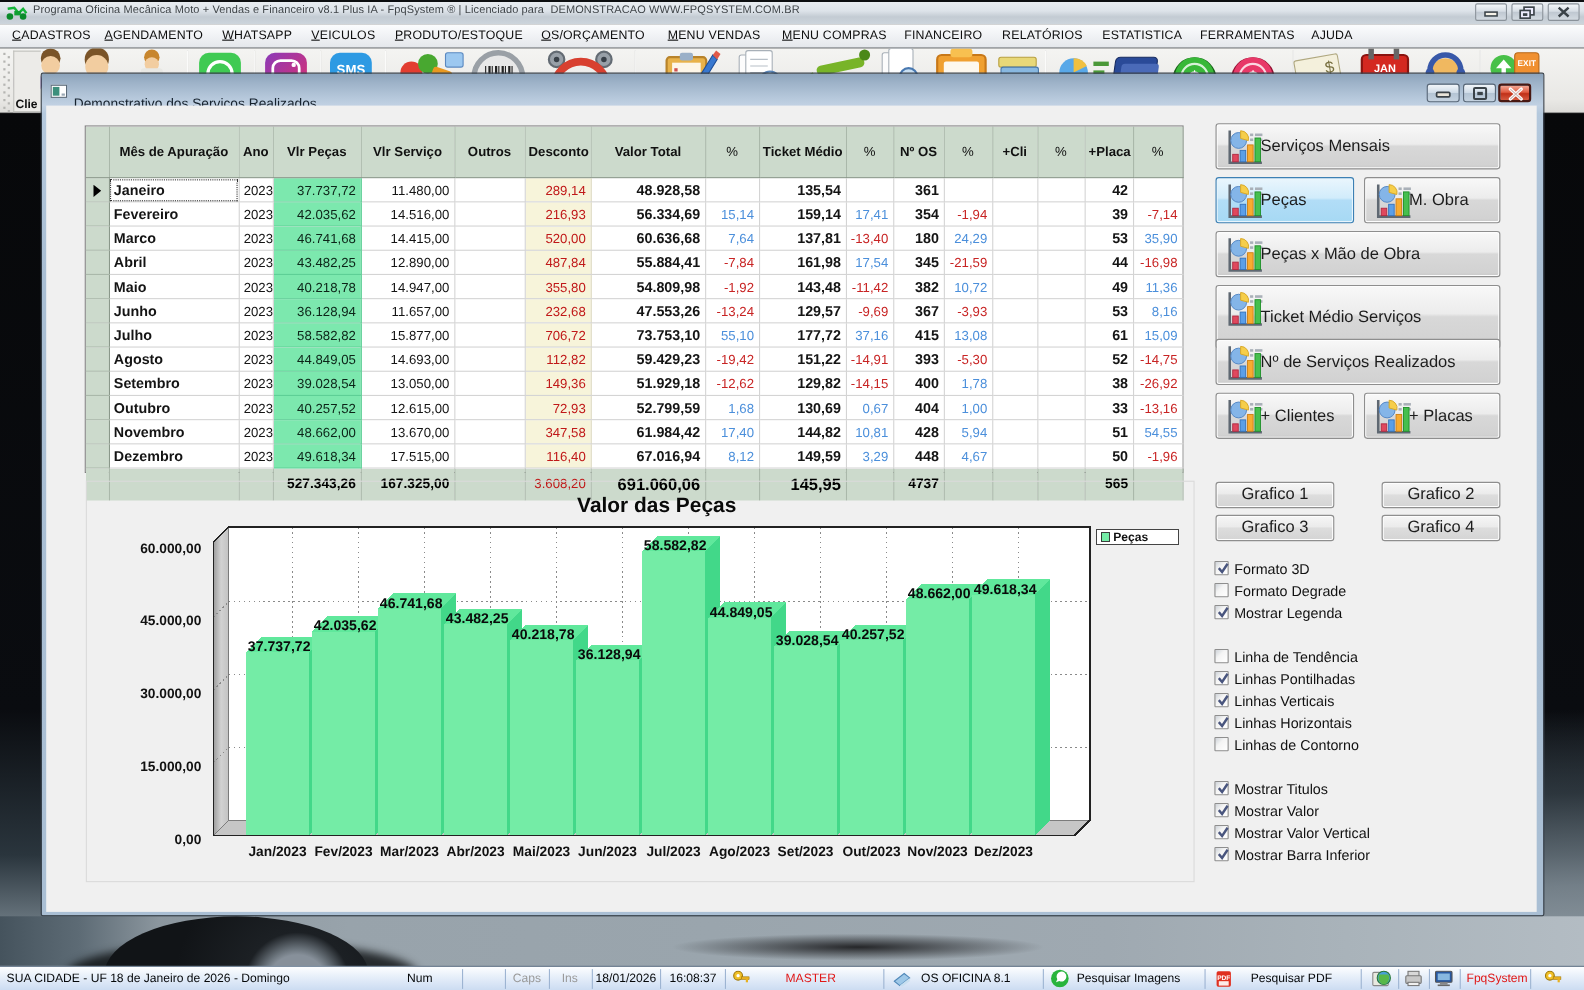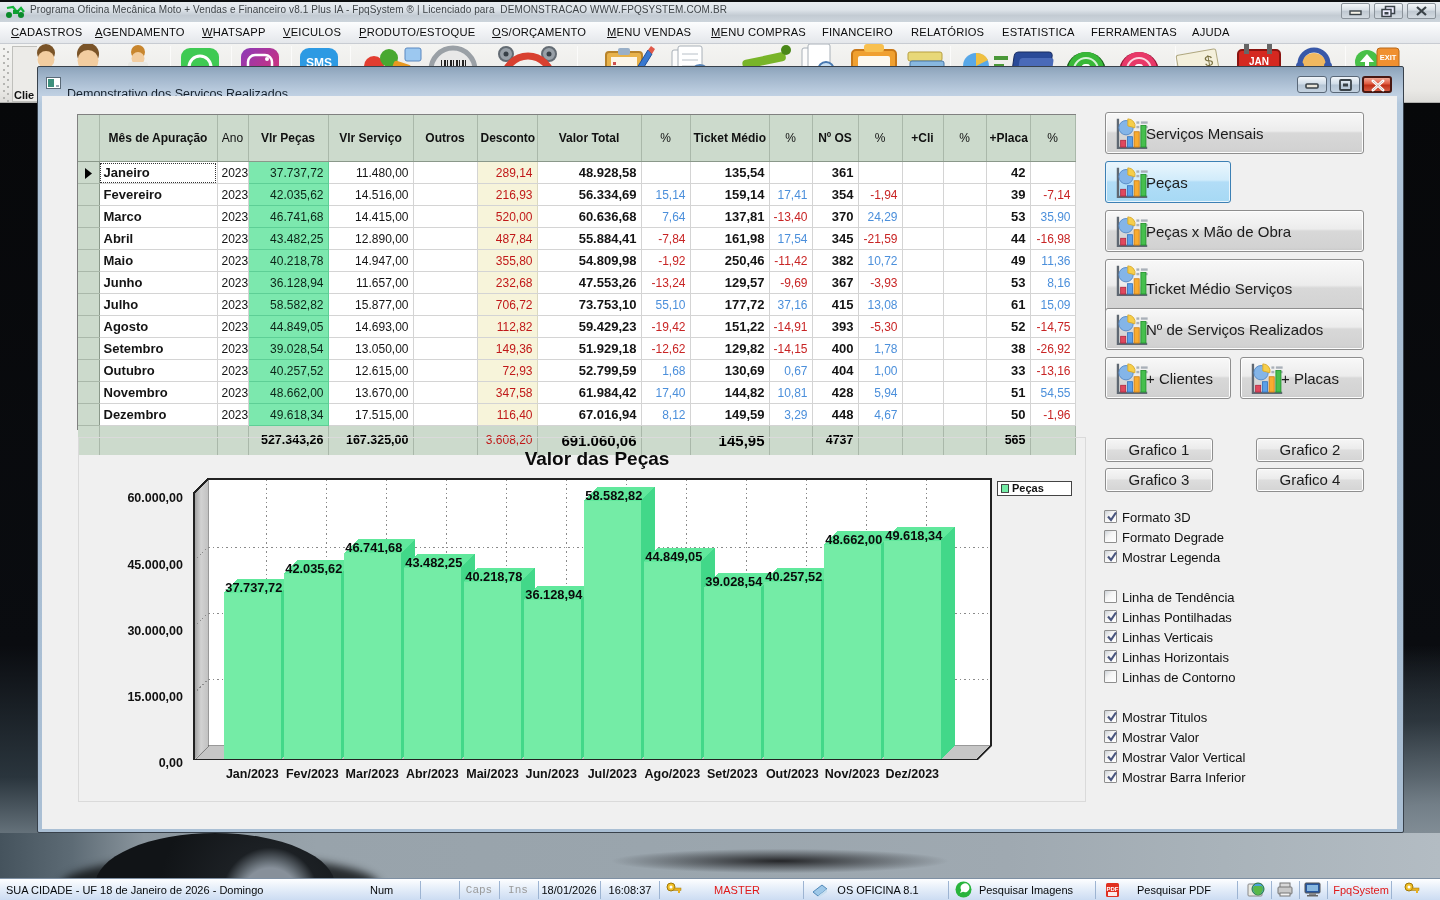--- a/index.html
+++ b/index.html
@@ -74,21 +74,21 @@
 
 .cb{position:absolute;width:13px;height:13px;border:1px solid #8e8e8e;border-radius:1px;
  background:linear-gradient(135deg,#cdd2d8,#f4f4f4 40%,#fff);}
 .cb svg{position:absolute;left:0px;top:-1px;}
 .cblab{position:absolute;font-size:13px;color:#111;}
 
 #statusbar{left:0;top:878px;width:1440px;height:22px;border-top:1px solid #7e90a4;
  background:linear-gradient(#fdfeff,#e8f0fa 40%,#ccdcf2);}
 .ssep{position:absolute;top:2px;height:18px;width:1px;background:#9db4d2;}
 .stx{position:absolute;top:5px;font-size:11px;color:#06080a;}
-.sgray{color:#9a9a9a;font-family:Liberation Mono, monospace;}
+.sgray{color:#9a9a9a;}
 .sred{color:#e01818;}
 </style></head><body>
 <div id="page">
 
 <div class="abs" id="titlebar">
 <svg class="abs" style="left:5px;top:3px" width="22" height="16">
         <circle cx="4" cy="12" r="3" fill="#0a8a2a"></circle>
         <circle cx="16" cy="12" r="3" fill="#0a8a2a"></circle>
         <path d="M2 5 L8 4 L12 9 L16 5 L19 9" stroke="#15b53a" stroke-width="2.2" fill="none"></path>
         <rect x="8" y="7" width="6" height="4" fill="#0f9f32"></rect>
@@ -304,21 +304,21 @@
           <col style="width:44px">
           <col style="width:41px">
           <col style="width:43px">
           <col style="width:44px">
           <col style="width:45px">
         </colgroup>
 <thead>
           <tr>
             <th></th>
             <th>Mês de Apuração</th>
-            <th><span style="font-weight:normal">Ano</span></th>
+            <th><span style="font-weight:bold">Ano</span></th>
             <th>Vlr Peças</th>
             <th>Vlr Serviço</th>
             <th>Outros</th>
             <th>Desconto</th>
             <th>Valor Total</th>
             <th><span style="font-weight:normal">%</span></th>
             <th>Ticket Médio</th>
             <th><span style="font-weight:normal">%</span></th>
             <th>Nº OS</th>
             <th><span style="font-weight:normal">%</span></th>
@@ -374,21 +374,21 @@
             <td class="mes">Marco</td>
             <td class="ano">2023</td>
             <td class="grn">46.741,68</td>
             <td class="num">14.415,00</td>
             <td></td>
             <td class="des">520,00</td>
             <td class="vt">60.636,68</td>
             <td class="pc pos">7,64</td>
             <td class="b">137,81</td>
             <td class="pc neg">-13,40</td>
-            <td class="b">370</td>
+            <td class="b">180</td>
             <td class="pc pos">24,29</td>
             <td></td>
             <td class="pc"></td>
             <td class="b">53</td>
             <td class="pc pos">35,90</td>
           </tr>
 <tr>
             <td class="sel" style="text-align:center;padding:0"></td>
             <td class="mes">Abril</td>
             <td class="ano">2023</td>
@@ -410,21 +410,21 @@
 <tr>
             <td class="sel" style="text-align:center;padding:0"></td>
             <td class="mes">Maio</td>
             <td class="ano">2023</td>
             <td class="grn">40.218,78</td>
             <td class="num">14.947,00</td>
             <td></td>
             <td class="des">355,80</td>
             <td class="vt">54.809,98</td>
             <td class="pc neg">-1,92</td>
-            <td class="b">250,46</td>
+            <td class="b">143,48</td>
             <td class="pc neg">-11,42</td>
             <td class="b">382</td>
             <td class="pc pos">10,72</td>
             <td></td>
             <td class="pc"></td>
             <td class="b">49</td>
             <td class="pc pos">11,36</td>
           </tr>
 <tr>
             <td class="sel" style="text-align:center;padding:0"></td>
@@ -725,20 +725,38 @@
           <rect x="26" y="11" width="3.2" height="2.6"></rect>
           <rect x="31" y="11" width="7.5" height="2.6"></rect>
         </g>
         <rect x="8.5" y="27" width="5.6" height="7.5" fill="#e0485e" stroke="#b02840" stroke-width="0.9"></rect>
         <rect x="16" y="23" width="5.6" height="11.5" fill="#5b9fe8" stroke="#3372bc" stroke-width="0.9"></rect>
         <rect x="23.5" y="17.5" width="5.6" height="17" fill="#f8ab30" stroke="#d07f10" stroke-width="0.9"></rect>
         <rect x="31" y="10.5" width="5.6" height="24" fill="#46bf4e" stroke="#1e9028" stroke-width="0.9"></rect>
       </svg>
       <span class="cap">Peças</span>
     </div>
+<div class="btn " style="left:1240px;top:161px;width:124px;height:42px">
+      <svg width="36" height="36" viewBox="0 0 40 40">
+        <path d="M5.5 3 L5.5 35.5 L38 35.5" stroke="#5f6872" stroke-width="2.6" fill="none"></path>
+        <circle cx="14.5" cy="13" r="8" fill="#84b5e8" stroke="#5588c4" stroke-width="1"></circle>
+        <path d="M16.5 3.2 L16.5 11 L24.3 13.1 A8 8 0 0 0 16.5 3.2 z" fill="#f6ce4a" stroke="#d8a828" stroke-width="1"></path>
+        <g fill="#a9b0b8">
+          <rect x="26" y="6" width="3.2" height="2.6"></rect>
+          <rect x="31" y="6" width="7.5" height="2.6"></rect>
+          <rect x="26" y="11" width="3.2" height="2.6"></rect>
+          <rect x="31" y="11" width="7.5" height="2.6"></rect>
+        </g>
+        <rect x="8.5" y="27" width="5.6" height="7.5" fill="#e0485e" stroke="#b02840" stroke-width="0.9"></rect>
+        <rect x="16" y="23" width="5.6" height="11.5" fill="#5b9fe8" stroke="#3372bc" stroke-width="0.9"></rect>
+        <rect x="23.5" y="17.5" width="5.6" height="17" fill="#f8ab30" stroke="#d07f10" stroke-width="0.9"></rect>
+        <rect x="31" y="10.5" width="5.6" height="24" fill="#46bf4e" stroke="#1e9028" stroke-width="0.9"></rect>
+      </svg>
+      <span class="cap">M. Obra</span>
+    </div>
 <div class="btn " style="left:1105px;top:210px;width:259px;height:42px">
       <svg width="36" height="36" viewBox="0 0 40 40">
         <path d="M5.5 3 L5.5 35.5 L38 35.5" stroke="#5f6872" stroke-width="2.6" fill="none"></path>
         <circle cx="14.5" cy="13" r="8" fill="#84b5e8" stroke="#5588c4" stroke-width="1"></circle>
         <path d="M16.5 3.2 L16.5 11 L24.3 13.1 A8 8 0 0 0 16.5 3.2 z" fill="#f6ce4a" stroke="#d8a828" stroke-width="1"></path>
         <g fill="#a9b0b8">
           <rect x="26" y="6" width="3.2" height="2.6"></rect>
           <rect x="31" y="6" width="7.5" height="2.6"></rect>
           <rect x="26" y="11" width="3.2" height="2.6"></rect>
           <rect x="31" y="11" width="7.5" height="2.6"></rect>

